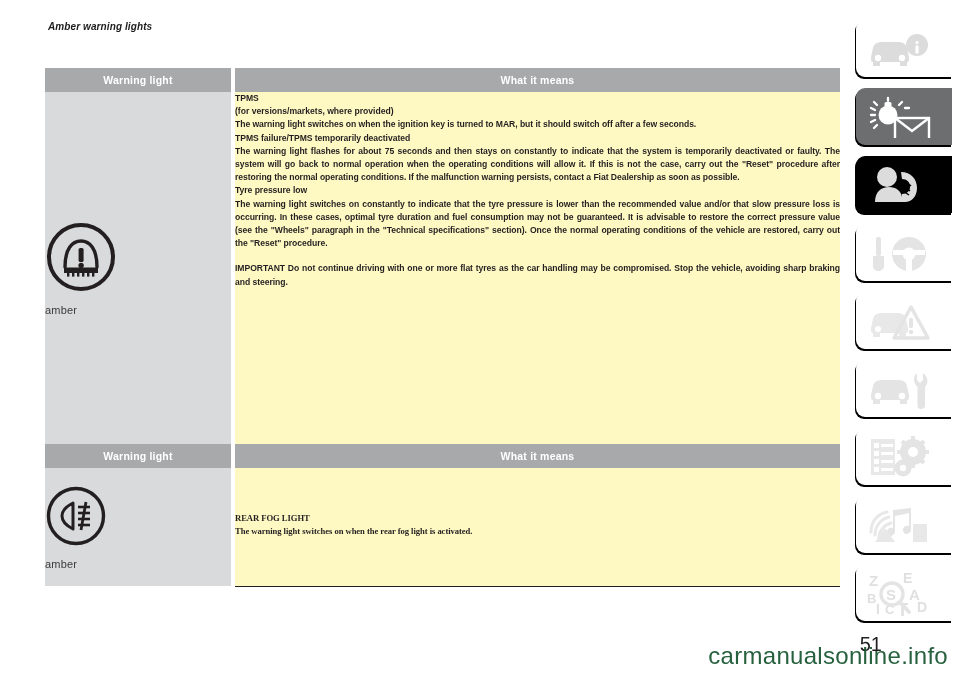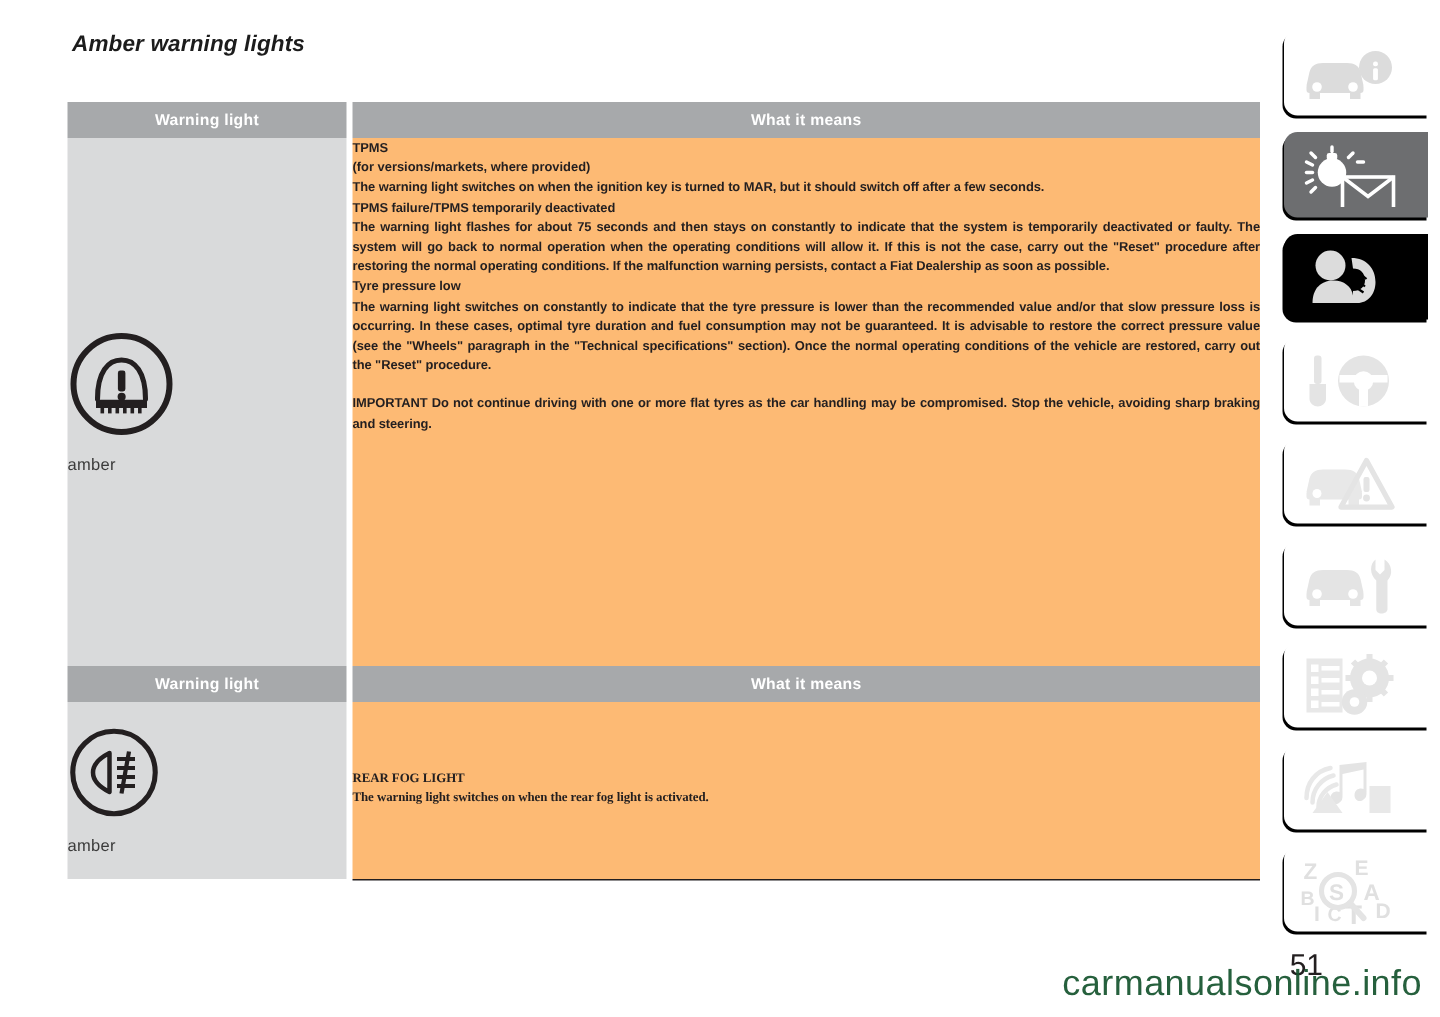--- a/index.html
+++ b/index.html
@@ -14,21 +14,21 @@
     overflow: hidden;
     font-family: "Liberation Sans", sans-serif;
     color: #1a1a1a;
   }
 
   
   #page-title {
     position: absolute;
     left: 48px;
     top: 21px;
-    font-size: 15px;
+    font-size: 10px;
     font-weight: bold;
     font-style: italic;
     letter-spacing: 0.1px;
     color: #1c1c1c;
   }
 
   
   .wl-table {
     position: absolute;
     left: 45px;
@@ -57,21 +57,21 @@
   .hdr-right { width: 605px; }
 
   .cell-icon {
     width: 186px;
     background: #d9dadb;
     border-right: 4px solid #ffffff;
     text-align: center;
   }
   .cell-text {
     width: 605px;
-    background: #fdba74;
+    background: #fef9c3;
     padding: 8px 10px 10px 10px;
     border-bottom: 1.5px solid #231f20;
   }
 
   #row-tpms .cell-icon { height: 352px; }
   #row-fog  .cell-icon { height: 118px; }
 
   .icon-wrap {
     display: flex;
     flex-direction: column;

